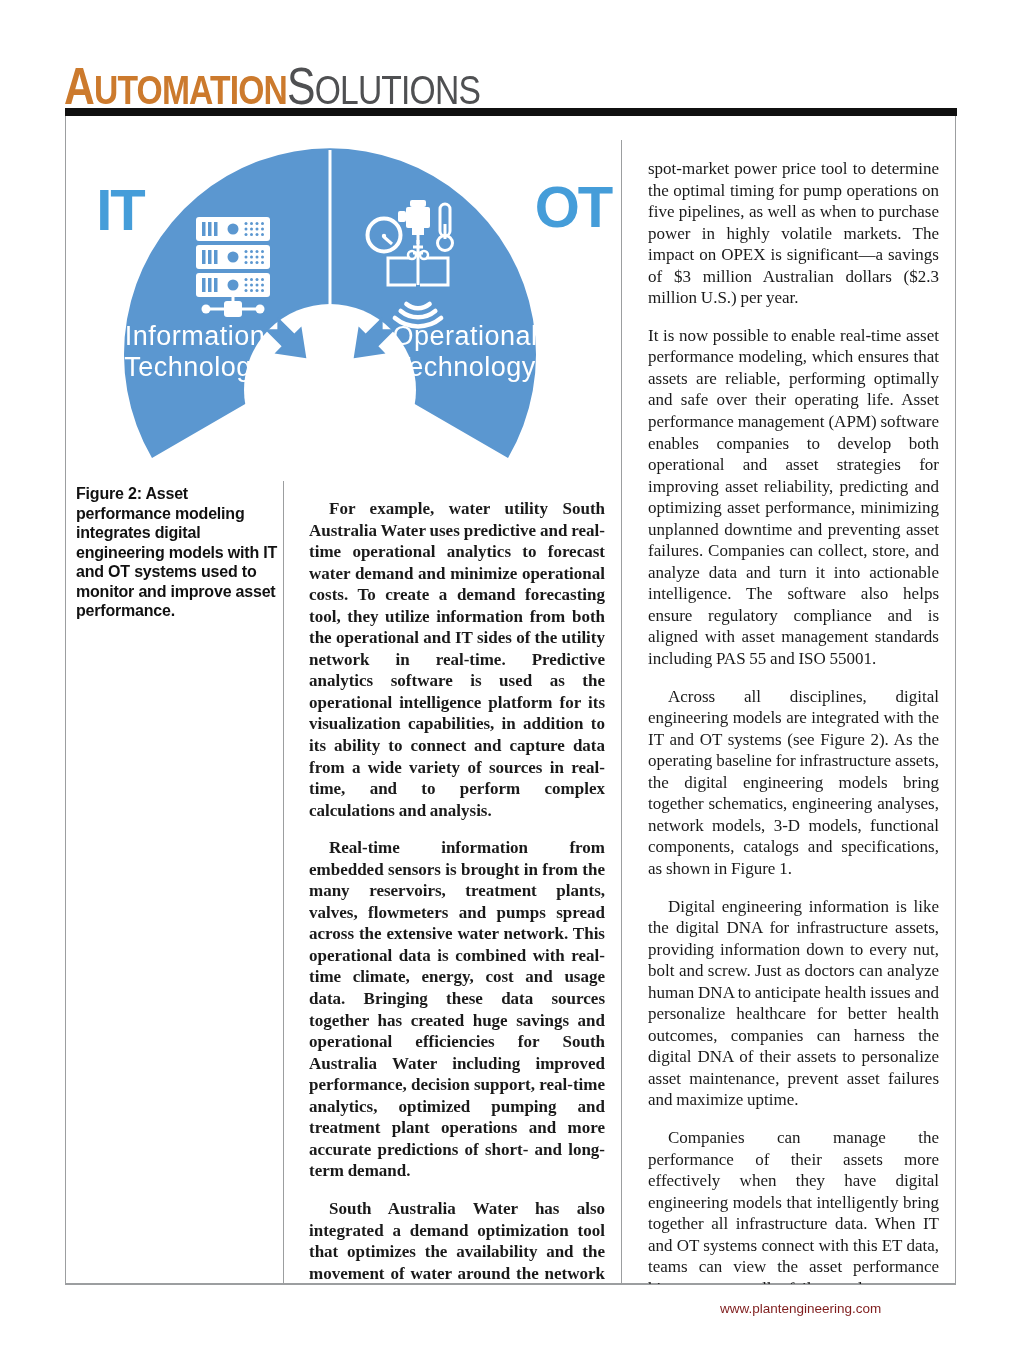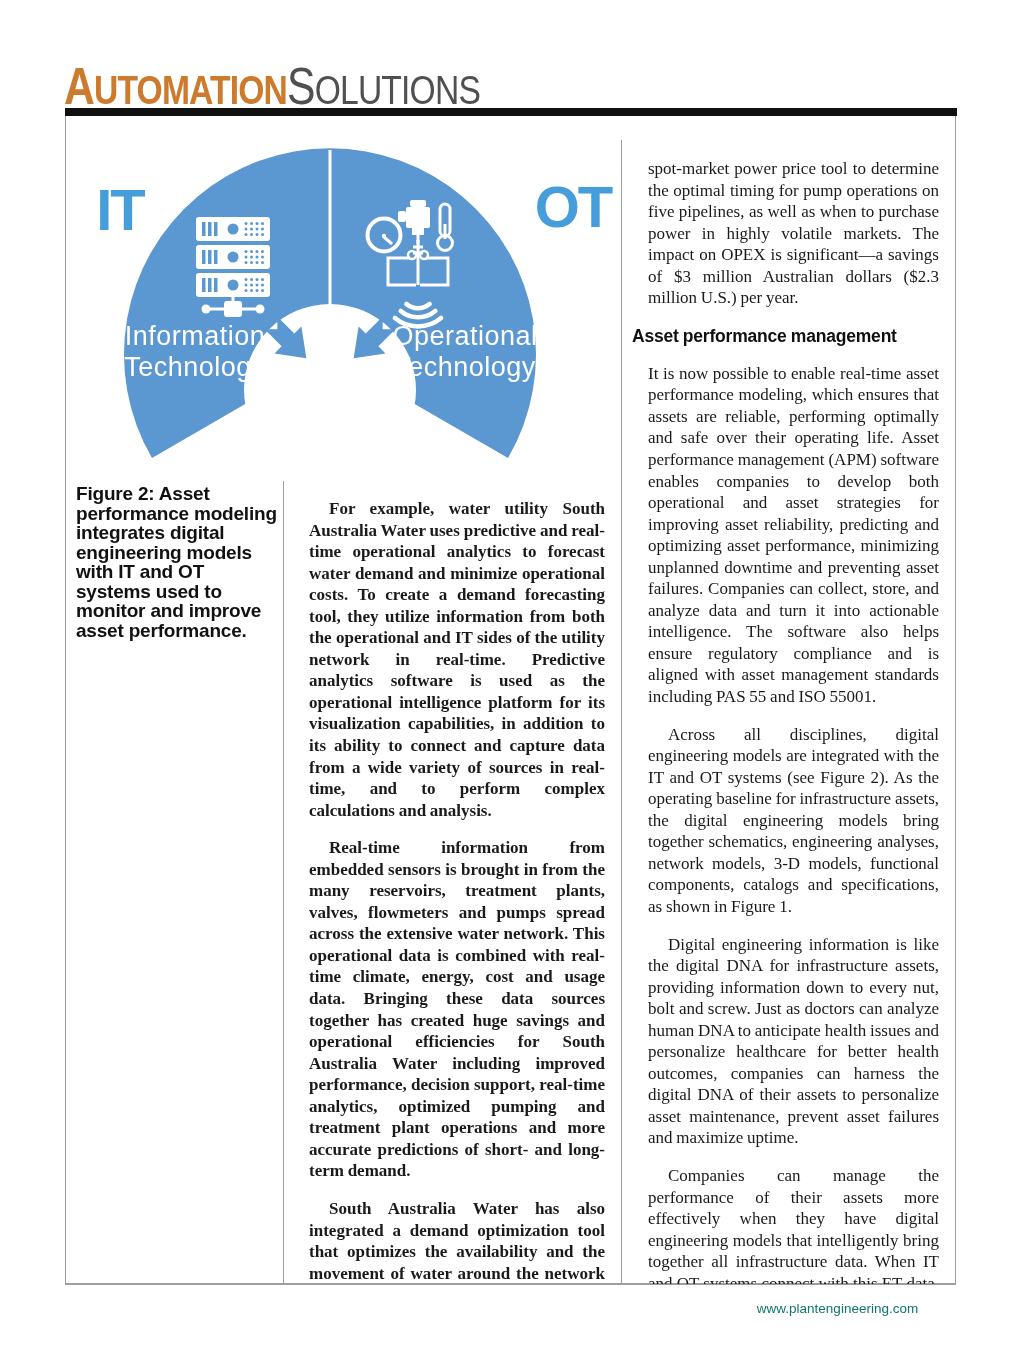--- a/index.html
+++ b/index.html
@@ -15,39 +15,39 @@
 
   .black-bar{position:absolute;left:65px;top:108px;width:892px;height:8px;background:#101010;}
 
   
   .vline{position:absolute;width:1px;background:#9c9ea0;}
   .hline{position:absolute;height:2px;background:#9c9ea0;}
 
   
   .fig-svg{position:absolute;left:65px;top:140px;}
   .fig-caption{position:absolute;left:76px;top:484px;width:206px;
-               font-weight:bold;font-size:19px;line-height:19.5px;color:#111;letter-spacing:-.2px;}
+               font-weight:bold;font-size:16px;line-height:19.5px;color:#111;letter-spacing:-.2px;}
 
   
   .col{position:absolute;font-family:"Liberation Serif",serif;font-size:17px;line-height:21.55px;
        color:#1a1a1a;text-align:justify;overflow:hidden;word-spacing:-.5px;}
   .col-mid{left:293px;top:482px;width:328px;height:802px;font-weight:bold;}
   .col-right{left:632px;top:142px;width:323px;height:1142px;}
   .col p{margin:16px;}
   .col p.ind{text-indent:20px;}
   .col h3{font-family:"Liberation Sans",sans-serif;font-size:17.5px;line-height:22px;
           margin:11px 0 3px 0;color:#101010;text-align:left;letter-spacing:-.2px;}
 
   
   .footer{position:absolute;left:65px;top:1374px;display:flex;align-items:baseline;color:#111;}
   .f-page{font-weight:bold;font-size:19px;}
   .f-sep{color:#6b6d6f;font-size:12px;margin-left:16px;}
   .f-date{color:#85878a;font-size:16px;margin-left:17px;}
   .f-pub{font-weight:bold;font-style:italic;font-variant:small-caps;font-size:22px;margin-left:27px;letter-spacing:.2px;}
-  .f-site{position:absolute;left:720px;top:1301px;width:235px;text-align:center;font-size:13.5px;color:#0f766e;}
+  .f-site{position:absolute;left:720px;top:1301px;width:235px;text-align:left;font-size:13.5px;color:#7f1d1d;}
 
   svg text{font-family:"Liberation Sans",sans-serif;}
   .dome{fill:#5b97d0;}
   .blue{fill:#5b97d0;}
   .itot{fill:#459dd9;font-size:58px;font-weight:bold;letter-spacing:-2px;}
   .figword{fill:#ffffff;font-size:27px;letter-spacing:.5px;}
   .wstroke{stroke:#ffffff;fill:none;}
 </style>
 </head>
 <body>
@@ -156,21 +156,20 @@
 <div class="fig-caption">Figure 2: Asset performance modeling integrates digital engineering models with IT and OT systems used to monitor and improve asset performance.</div>
 
 <div class="col col-mid">
   <p class="ind">For example, water utility South Australia Water uses predictive and real-time operational analytics to forecast water demand and minimize operational costs. To create a demand forecasting tool, they utilize information from both the operational and IT sides of the utility network in real-time. Predictive analytics software is used as the operational intelligence platform for its visualization capabilities, in addition to its ability to connect and capture data from a wide variety of sources in real-time, and to perform complex calculations and analysis.</p>
   <p class="ind">Real-time information from embedded sensors is brought in from the many reservoirs, treatment plants, valves, flowmeters and pumps spread across the extensive water network. This operational data is combined with real-time climate, energy, cost and usage data. Bringing these data sources together has created huge savings and operational efficiencies for South Australia Water including improved performance, decision support, real-time analytics, optimized pumping and treatment plant operations and more accurate predictions of short- and long-term demand.</p>
   <p class="ind">South Australia Water has also integrated a demand optimization tool that optimizes the availability and the movement of water around the network to demand areas quickly and efficiently. Built-in analytics take the output of the demand forecasting tool to develop a live hydraulic model that determines water pressures and flows throughout the network. Using this digital engineering model, South Australia Water optimizes water supply and reliability of service to its customers. Integrating IT, ET, and OT also allows the utility to take advantage of lower forward market pricing for electricity. They can use an energy portfolio, management</p>
 </div>
 
 <div class="col col-right">
   <p>spot-market power price tool to determine the optimal timing for pump operations on five pipelines, as well as when to purchase power in highly volatile markets. The impact on OPEX is significant—a savings of $3 million Australian dollars ($2.3 million U.S.) per year.</p>
-  <h3>Asset performance management</h3>
   <p>It is now possible to enable real-time asset performance modeling, which ensures that assets are reliable, performing optimally and safe over their operating life. Asset performance management (APM) software enables companies to develop both operational and asset strategies for improving asset reliability, predicting and optimizing asset performance, minimizing unplanned downtime and preventing asset failures. Companies can collect, store, and analyze data and turn it into actionable intelligence. The software also helps ensure regulatory compliance and is aligned with asset management standards including PAS 55 and ISO 55001.</p>
   <p class="ind">Across all disciplines, digital engineering models are integrated with the IT and OT systems (see Figure 2). As the operating baseline for infrastructure assets, the digital engineering models bring together schematics, engineering analyses, network models, 3-D models, functional components, catalogs and specifications, as shown in Figure 1.</p>
   <p class="ind">Digital engineering information is like the digital DNA for infrastructure assets, providing information down to every nut, bolt and screw. Just as doctors can analyze human DNA to anticipate health issues and personalize healthcare for better health outcomes, companies can harness the digital DNA of their assets to personalize asset maintenance, prevent asset failures and maximize uptime.</p>
   <p class="ind">Companies can manage the performance of their assets more effectively when they have digital engineering models that intelligently bring together all infrastructure data. When IT and OT systems connect with this ET data, teams can view the asset performance history, see all failure alerts, geo-coordinate to the exact positioning within the infrastructure asset and drill down into the digital engineering model to determine the cause of the alarm. Then they can refer to the manufacturer’s degradation data, access maintenance and repair data information and take corrective action—all in seconds.</p>
 
 </div>
 
 <div class="footer">
   <span class="f-page">84</span>
   <span class="f-sep">•</span>

